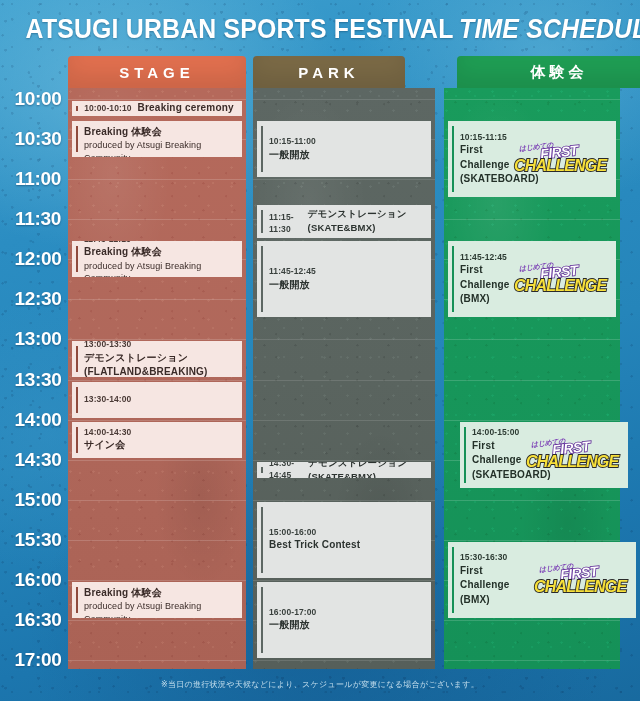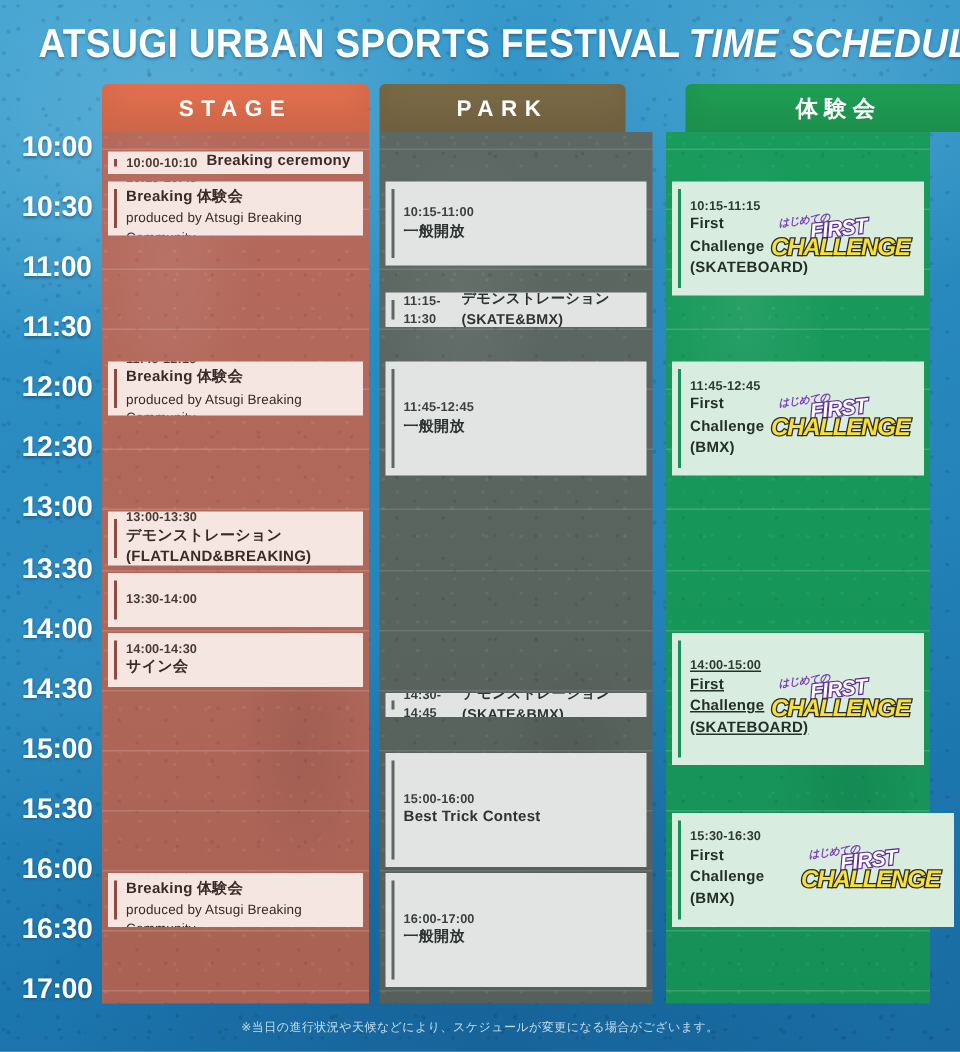--- a/index.html
+++ b/index.html
@@ -173,21 +173,21 @@
       <div class="gridline" style="top: 251.429px;"></div>
       <div class="gridline" style="top: 291.5px;"></div>
       <div class="gridline" style="top: 331.571px;"></div>
       <div class="gridline" style="top: 371.643px;"></div>
       <div class="gridline" style="top: 411.714px;"></div>
       <div class="gridline" style="top: 451.786px;"></div>
       <div class="gridline" style="top: 491.857px;"></div>
       <div class="gridline" style="top: 531.929px;"></div>
       <div class="gridline" style="top: 572px;"></div>
     </div>
-    <div class="col-head" style="left: 253px; width: 164px; top: 56px; background: rgb(123, 106, 70);">PARK</div>
+    <div class="col-head" style="left: 253px; width: 152px; top: 56px; background: rgb(123, 106, 70);">PARK</div>
     <div class="col-body tex-park" style="left: 253px; width: 182px; top: 88px; height: 581px;">
       <div class="noise"></div>
       <div class="gridline dark" style="top: 11px;"></div>
       <div class="gridline dark" style="top: 51.0714px;"></div>
       <div class="gridline dark" style="top: 91.1429px;"></div>
       <div class="gridline dark" style="top: 131.214px;"></div>
       <div class="gridline dark" style="top: 171.286px;"></div>
       <div class="gridline dark" style="top: 211.357px;"></div>
       <div class="gridline dark" style="top: 251.429px;"></div>
       <div class="gridline dark" style="top: 291.5px;"></div>
@@ -269,21 +269,21 @@
       <div class="bar"></div>
       <div class="tm">16:00-16:30</div>
       <div class="ttl">Breaking 体験会</div>
       <div class="sub">produced by Atsugi Breaking Community</div>
     </div>
     <div class="ev park" style="left: 257px; width: 174px; top: 121.036px; height: 56.1071px;">
       <div class="bar"></div>
       <div class="tm">10:15-11:00</div>
       <div class="ttl">一般開放</div>
     </div>
-    <div class="ev park slim" style="left: 257px; width: 174px; top: 195px; height: 23px;">
+    <div class="ev park slim" style="left: 257px; width: 174px; top: 205px; height: 33px; align-items: flex-end;">
       <div class="bar"></div>
       <div class="tm">11:15-11:30</div>
       <div class="ttl">デモンストレーション (SKATE&amp;BMX)</div>
     </div>
     <div class="ev park" style="left: 257px; width: 174px; top: 241.25px; height: 76.1429px;">
       <div class="bar"></div>
       <div class="tm">11:45-12:45</div>
       <div class="ttl">一般開放</div>
     </div>
     <div class="ev park slim" style="left: 257px; width: 174px; top: 461.643px; height: 16.0357px;">
@@ -324,21 +324,21 @@
           <div class="ttl">First Challenge</div>
           <div class="ttl">(BMX)</div>
         </div>
         <div class="fc-logo">
           <div class="fc-top">はじめての</div>
           <div class="fc-first">FIRST</div>
           <div class="fc-chal">CHALLENGE</div>
         </div>
       </div>
     </div>
-    <div class="ev green" style="left: 448px; width: 168px; top: 421.571px; height: 88px; text-decoration: underline;">
+    <div class="ev green" style="left: 460px; width: 168px; top: 421.571px; height: 66px;">
       <div class="bar"></div>
       <div class="ev-row">
         <div class="ev-txt">
           <div class="tm">14:00-15:00</div>
           <div class="ttl">First Challenge</div>
           <div class="ttl">(SKATEBOARD)</div>
         </div>
         <div class="fc-logo">
           <div class="fc-top">はじめての</div>
           <div class="fc-first">FIRST</div>

